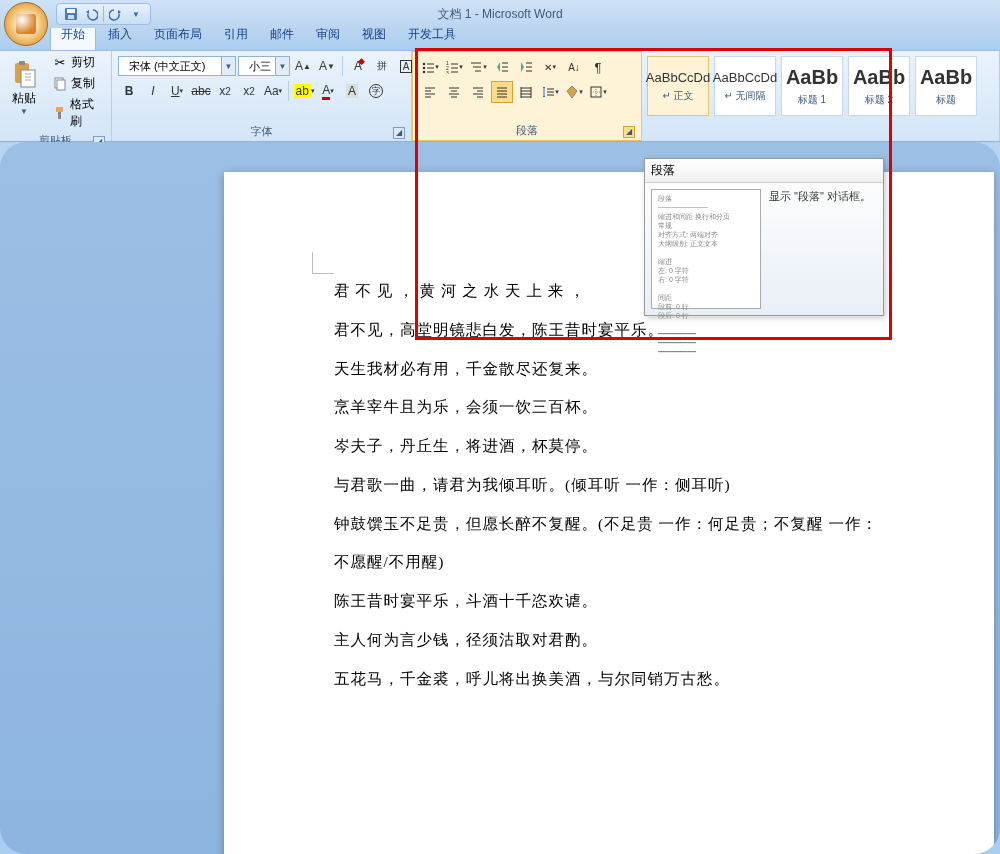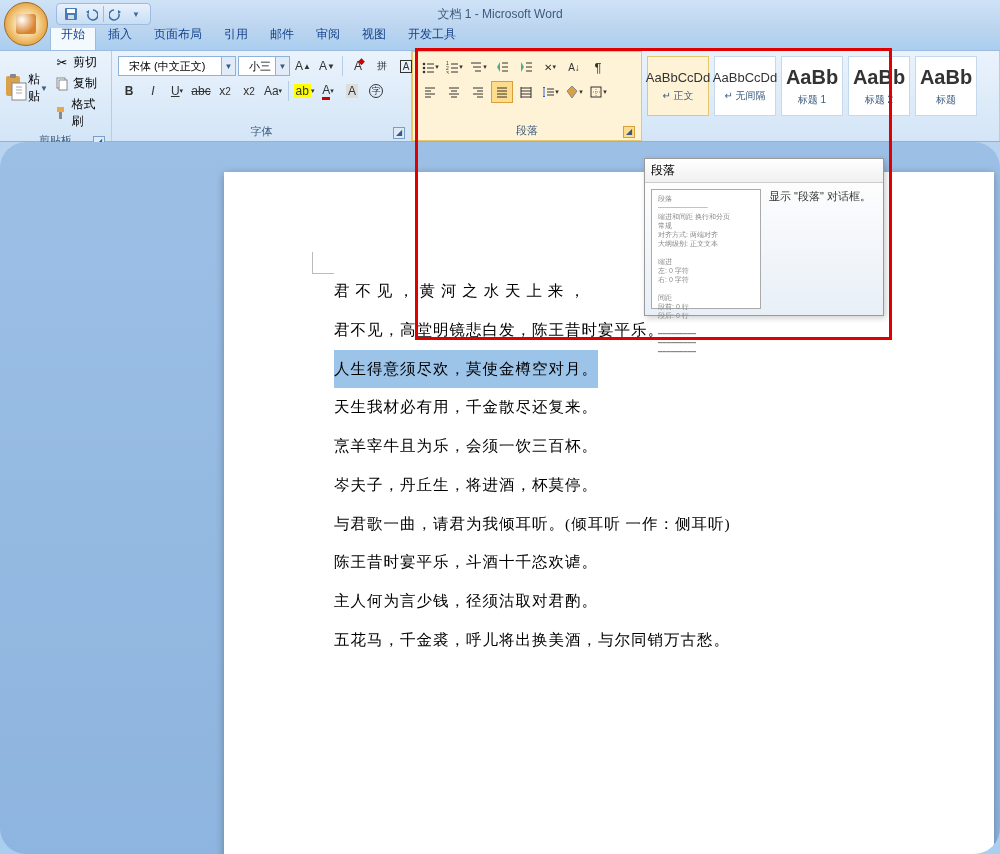--- a/index.html
+++ b/index.html
@@ -20,21 +20,21 @@
 .tab.active { background: #f4f9fe; border: 1px solid #9bbce0; border-bottom: none; }
 
 
 .ribbon { height: 92px; background: linear-gradient(#eaf3fc, #d3e5f7); border-top:1px solid #9bbce0; border-bottom:1px solid #8fb2d8; display:flex; }
 .group { border-right: 1px solid #b5cee8; display:flex; flex-direction:column; padding: 2px 4px 0; }
 .group-body { flex:1; display:flex; align-items:flex-start; gap:3px; }
 .group-label { text-align:center; font-size:11px; color:#3b5b7e; padding:2px 0; position:relative; }
 .group-label .launcher { position:absolute; right:2px; bottom:2px; width:12px; height:12px; border:1px solid #7a9ec5; background:#dce9f7; font-size:8px; line-height:10px; color:#3b5b7e; cursor:pointer; }
 
 
-.big-btn { display:flex; flex-direction:row; align-items:center; justify-content:center; width:42px; height:70px; border:1px solid transparent; }
+.big-btn { display:flex; flex-direction:column; align-items:center; justify-content:center; width:42px; height:70px; border:1px solid transparent; }
 .big-icon { width:28px; height:28px; margin-bottom:2px; display:flex; align-items:center; justify-content:center; font-size:22px; }
 .small-btns { display:flex; flex-direction:column; gap:2px; margin-left:2px; }
 .small-btn { display:flex; align-items:center; gap:3px; padding:1px 3px; }
 .small-btn .sicon { width:16px; height:16px; display:inline-flex; align-items:center; justify-content:center; font-size:13px; }
 
 
 .font-controls { display:flex; flex-direction:column; gap:3px; padding:2px; }
 .row { display:flex; gap:2px; align-items:center; }
 .combo { border:1px solid #8fb2d8; background:#fff; height:20px; display:flex; align-items:center; padding:0 10px; font-size:11px; position:relative; }
 .combo.font { width:118px; }
@@ -368,32 +368,34 @@
 <div class="doc-scroll">
   <div class="page">
     <div class="pmark"></div>
     <div id="doc-lines">
         <div>
           <p>君 不 见 ， 黄 河 之 水 天 上 来 ，</p>
         </div>
         <div>
           <p>君不见，高堂明镜悲白发，陈王昔时宴平乐。</p>
         </div>
-        <div><p class="hilite">人生得意须尽欢，莫使金樽空对月。</p></div>
         <div>
           <p>天生我材必有用，千金散尽还复来。</p>
         </div>
         <div>
           <p>烹羊宰牛且为乐，会须一饮三百杯。</p>
         </div>
         <div>
           <p>岑夫子，丹丘生，将进酒，杯莫停。</p>
         </div>
         <div>
           <p>与君歌一曲，请君为我倾耳听。(倾耳听 一作：侧耳听)</p>
+        </div>
+        <div>
+          <p>钟鼓馔玉不足贵，但愿长醉不复醒。(不足贵 一作：何足贵；不复醒 一作：不愿醒/不用醒)</p>
         </div>
         <div>
           <p>陈王昔时宴平乐，斗酒十千恣欢谑。</p>
         </div>
         <div>
           <p>主人何为言少钱，径须沽取对君酌。</p>
         </div>
         <div>
           <p>五花马，千金裘，呼儿将出换美酒，与尔同销万古愁。</p>
         </div>

